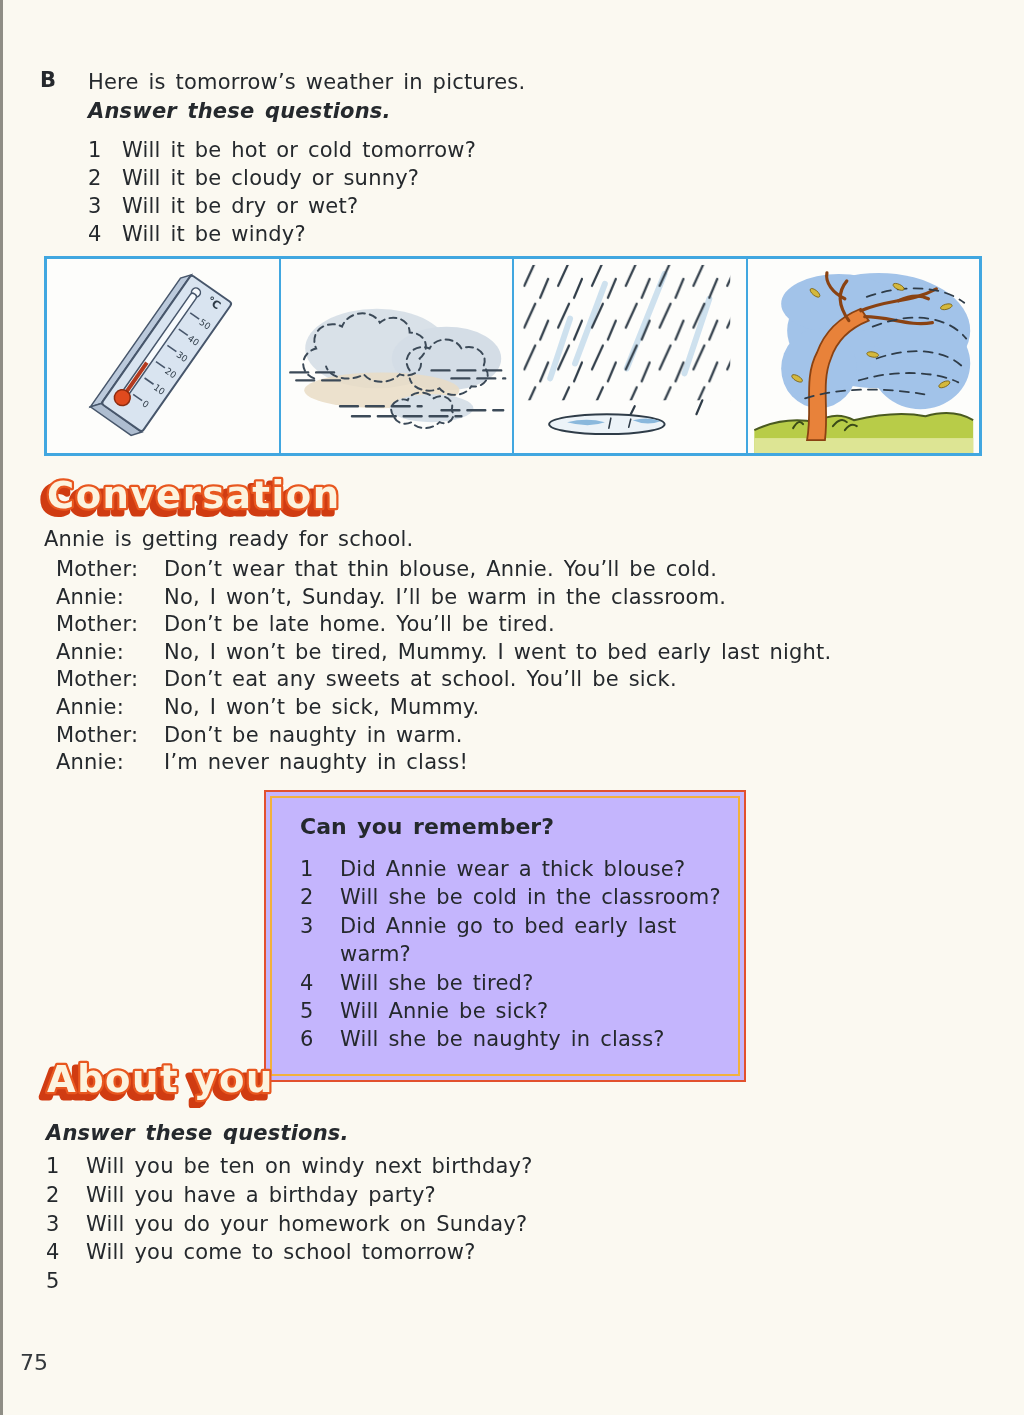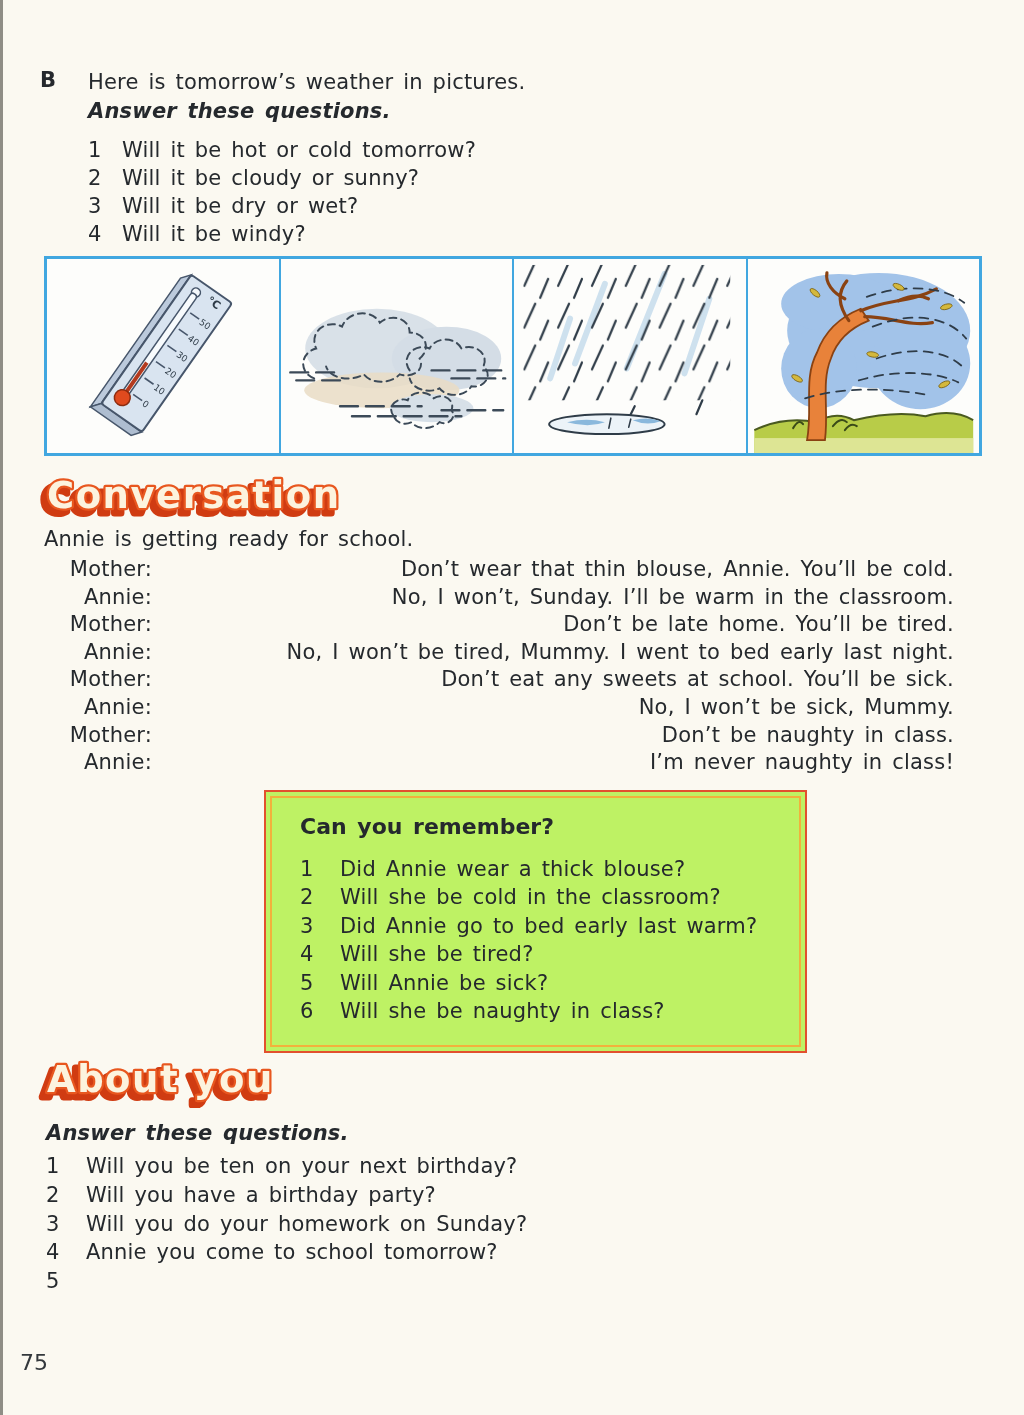--- a/index.html
+++ b/index.html
@@ -34,26 +34,26 @@
   .bubble-heading { position:absolute; }
   .bubble-heading text {
     font-family:"DejaVu Sans", sans-serif; font-weight:bold; font-size:37px;
     letter-spacing:1.5px; stroke-linejoin:round;
   }
   .bubble-shadow { fill:#d03c12; stroke:#d03c12; stroke-width:7; paint-order:stroke; }
   .bubble-main   { fill:#fcf3de; stroke:#e8571f; stroke-width:4.5; paint-order:stroke; }
 
   
   .conv-intro { position:absolute; left:44px; top:527px; }
-  .dialogue { position:absolute; left:44px; top:556px; width:910px;text-align:right; }
+  .dialogue { position:absolute; left:56px; top:556px; width:910px; }
   .d-row { display:grid; grid-template-columns:108px 1fr; line-height:27.6px; }
 
   
-  .remember { position:absolute; left:264px; top:790px; width:543px;
-    border:2px solid #e2512e; padding:4px; box-sizing:border-box; background:#bef264; }
+  .remember { position:absolute; left:264px; top:790px; width:482px;
+    border:2px solid #e2512e; padding:4px; box-sizing:border-box; background:#c4b5fd; }
   .remember-inner { border:2px solid #f2b13c; padding:16px 16px 20px 28px; }
   .remember-title { font-size:22px; font-weight:bold; word-spacing:3px; margin-bottom:16px; }
   .r-row { display:flex; line-height:28.4px; }
   .r-num { width:40px; flex:0 0 40px; }
 
   
   .about-instruction { position:absolute; left:46px; top:1121px; }
   .about-qs { position:absolute; left:46px; top:1152px; width:900px; }
   .a-row { display:flex; line-height:28.8px; }
   .a-num { width:40px; flex:0 0 40px; }
@@ -249,21 +249,21 @@
     <div class="d-row">
       <span>Mother:</span>
       <span>Don’t eat any sweets at school. You’ll be sick.</span>
     </div>
     <div class="d-row">
       <span>Annie:</span>
       <span>No, I won’t be sick, Mummy.</span>
     </div>
     <div class="d-row">
       <span>Mother:</span>
-      <span>Don’t be naughty in class.</span>
+      <span>Don’t be naughty in warm.</span>
     </div>
     <div class="d-row">
       <span>Annie:</span>
       <span>I’m never naughty in class!</span>
     </div>
   </div>
 
   <div class="remember">
     <div class="remember-inner">
       <div class="remember-title">Can you remember?</div>
@@ -299,33 +299,33 @@
   <svg class="bubble-heading" style="left:38px; top:1050px;" width="340" height="58">
     <text class="bubble-shadow" x="4" y="47">About you</text>
     <text class="bubble-main" x="9" y="42">About you</text>
   </svg>
 
   <div class="about-instruction body-text italic">Answer these questions.</div>
 
   <div class="about-qs body-text">
     <div class="a-row">
       <span class="a-num">1</span>
-      <span>Will you be ten on your next birthday?</span>
+      <span>Will you be ten on windy next birthday?</span>
     </div>
     <div class="a-row">
       <span class="a-num">2</span>
       <span>Will you have a birthday party?</span>
     </div>
     <div class="a-row">
       <span class="a-num">3</span>
       <span>Will you do your homework on Sunday?</span>
     </div>
     <div class="a-row">
       <span class="a-num">4</span>
-      <span>Annie you come to school tomorrow?</span>
+      <span>Will you come to school tomorrow?</span>
     </div>
     <div class="a-row">
       <span class="a-num">5</span>
     </div>
   </div>
 
   <div class="page-number">75</div>
 </div>
 
 </body></html>

